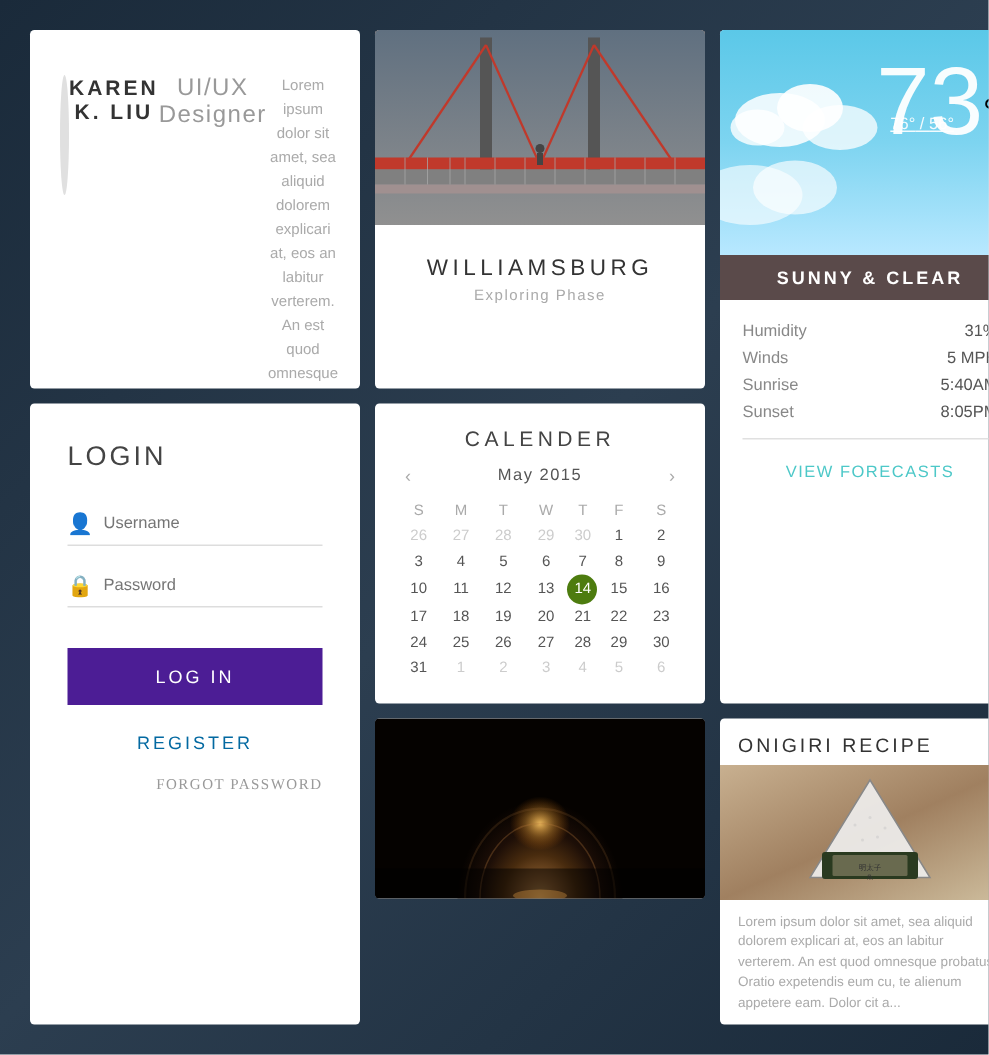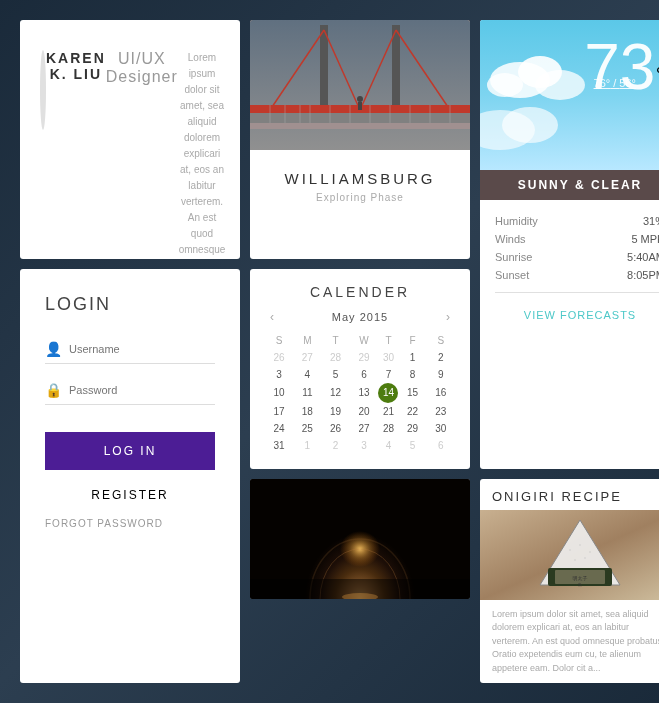--- a/index.html
+++ b/index.html
@@ -226,35 +226,36 @@
       font-size: 12px;
       letter-spacing: 2px;
       text-transform: uppercase;
       cursor: pointer;
       margin-top: 15px;
       margin-bottom: 10px;
     }
     .register-btn {
       width: 100%;
       background: transparent;
-      color: #000000;
+      color: #0369a1;
       border: none;
       padding: 8px;
       font-size: 12px;
       letter-spacing: 2px;
       text-transform: uppercase;
       cursor: pointer;
       margin-bottom: 8px;
     }
     .forgot-text {
-      text-align: left;
+      text-align: right;
       font-size: 10px;
       color: #999;
       letter-spacing: 1px;
       text-transform: uppercase;
+      font-family: Liberation Serif, serif;
     }
 
     
     .calendar-card {
       grid-column: 2;
       grid-row: 2;
       padding: 15px;
     }
     .calendar-title {
       font-size: 14px;

